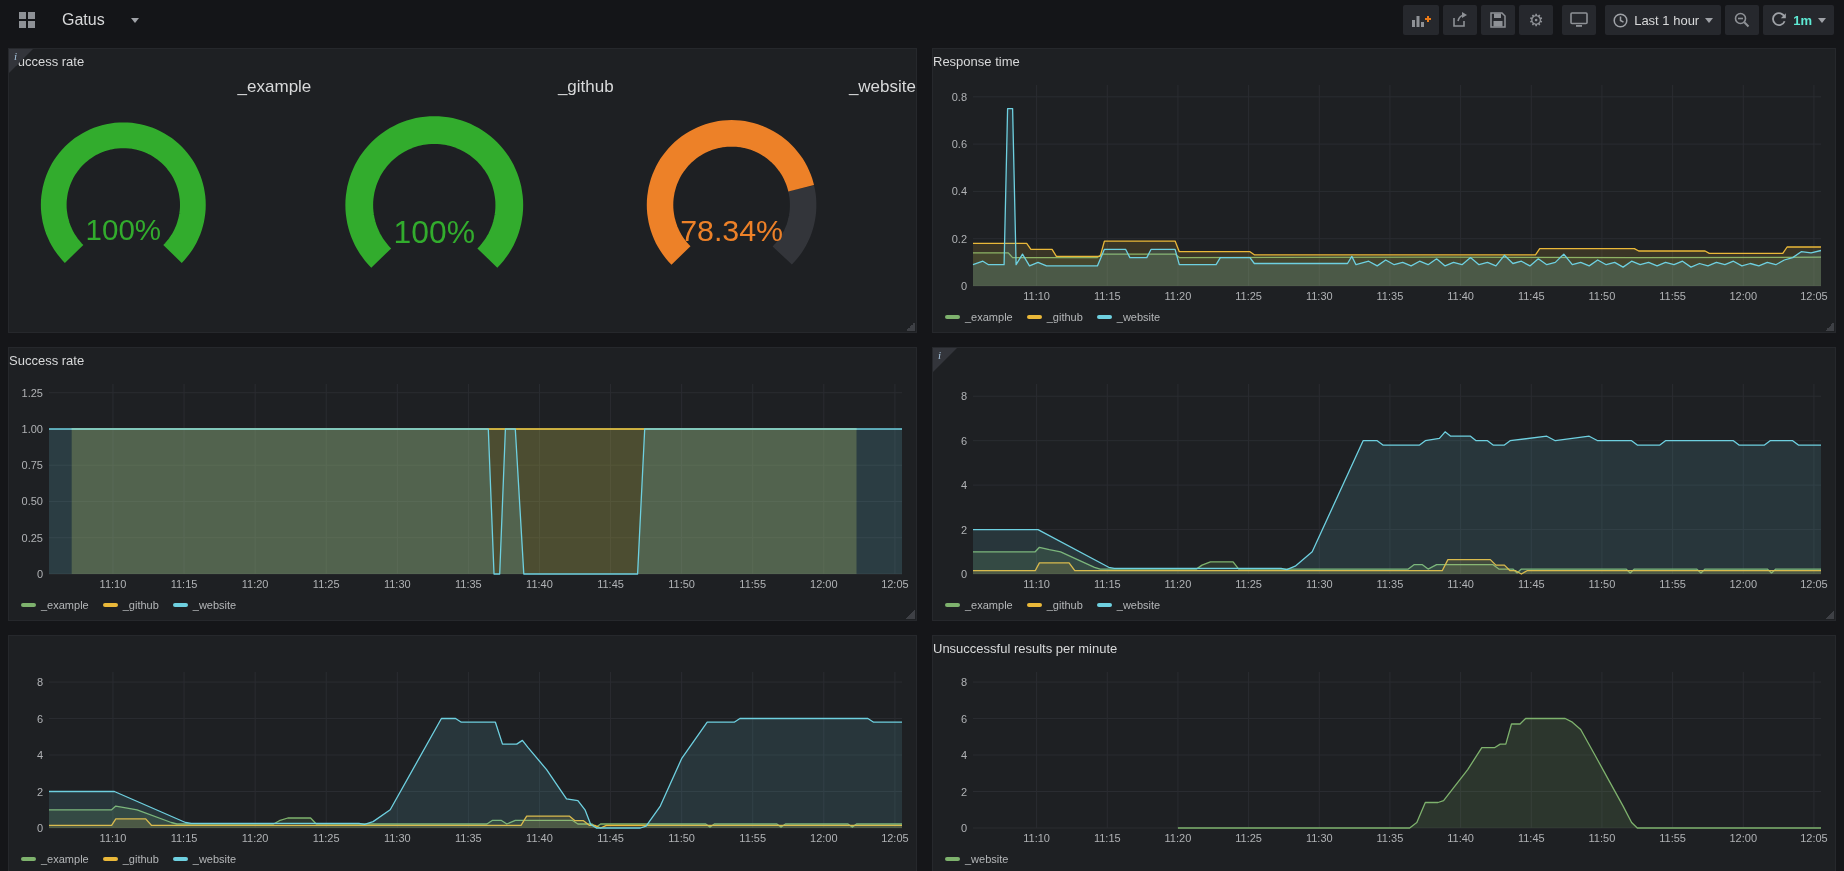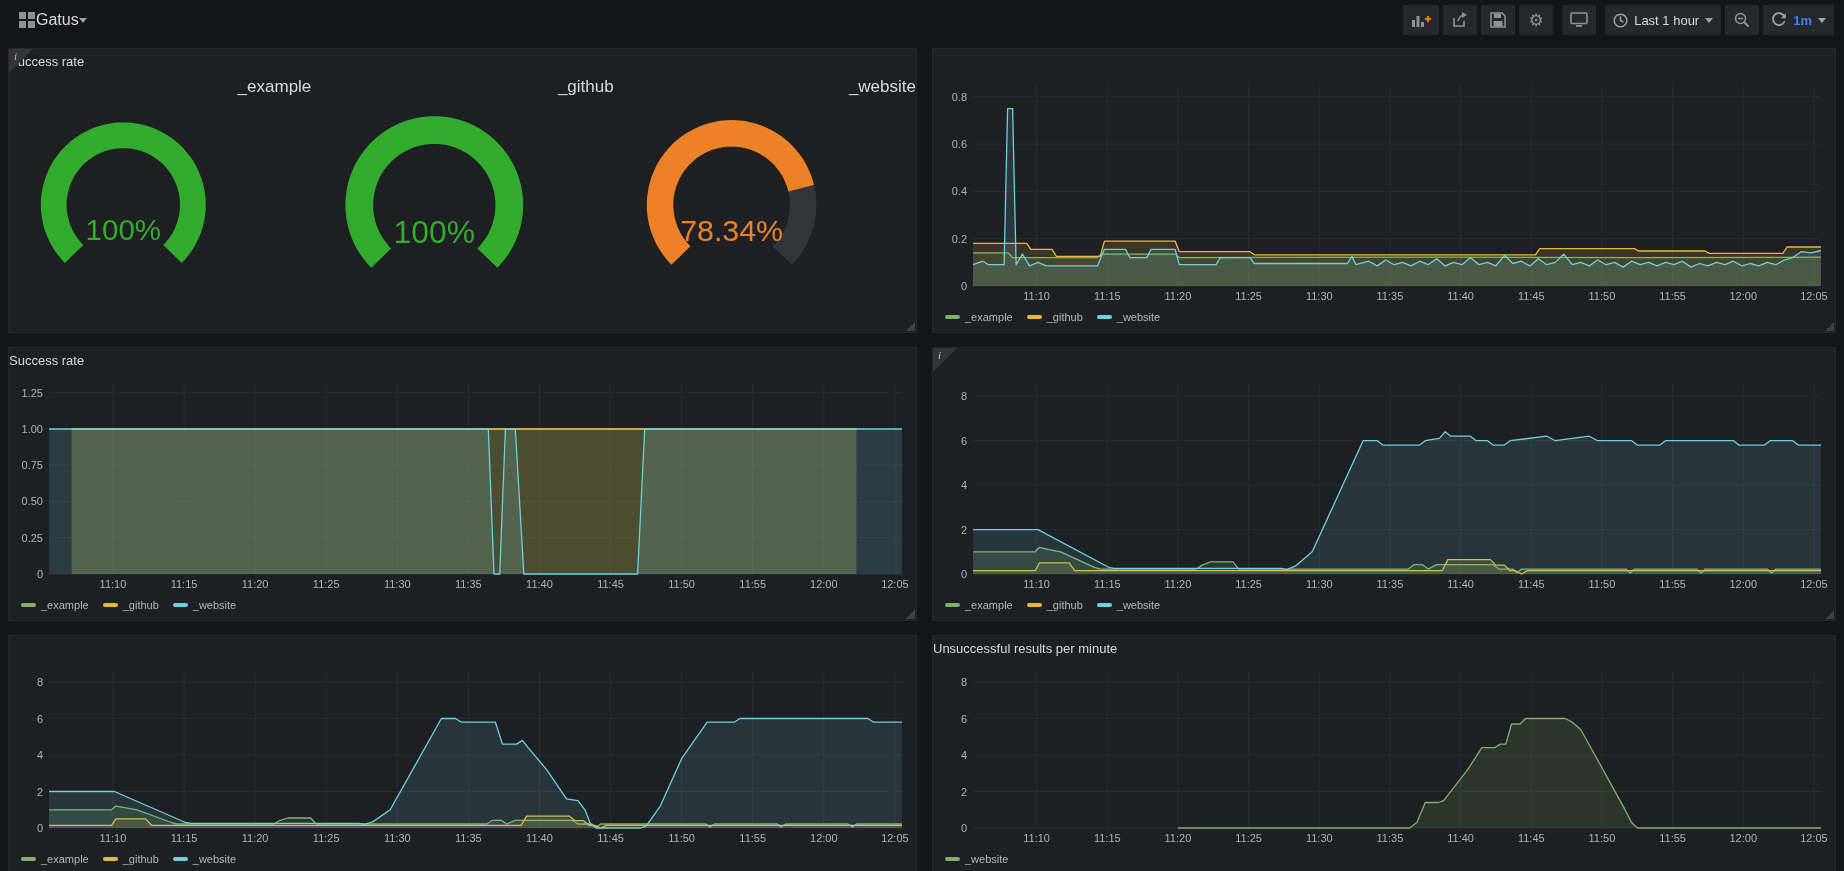--- a/index.html
+++ b/index.html
@@ -2,30 +2,30 @@
 <html><head>
 <meta charset="utf-8">
 <style>
   * { margin:0; padding:0; box-sizing:border-box; }
   html,body { width:1844px; height:871px; overflow:hidden; background:#151619;
               font-family:"Liberation Sans", sans-serif; }
   
   .navbar { position:absolute; left:0; top:0; width:1844px; height:40px;
             display:flex; align-items:center; justify-content:space-between;
             padding:0 10px 0 18px; background:#141518; }
-  .nav-left { display:flex; align-items:center; gap:0; cursor:pointer; }
+  .nav-left { display:flex; align-items:center; gap:26px; cursor:pointer; }
   .nav-title { color:#d8d9da; font-size:16px; }
   .nav-right { display:flex; align-items:center; gap:9px; }
   .btn-group { display:flex; gap:4px; }
   .nav-btn { display:flex; align-items:center; gap:6px; height:30px; min-width:34px;
              padding:0 8px; background:#26282d; border:none; border-radius:2px;
              color:#9fa2a7; cursor:pointer; justify-content:center; font-family:inherit; }
   .nav-btn svg { display:block; }
   .nav-btn .lbl { color:#d8d9da; font-size:13px;text-align:center; }
-  .nav-btn .lbl-orange { color:#3b82f6; font-size:13px; font-weight:700; }
+  .nav-btn .lbl-orange { color:#5eead4; font-size:13px; font-weight:700; }
   .caret { width:0; height:0; border-left:4px solid transparent; border-right:4px solid transparent;
            border-top:5px solid #9fa2a7; display:inline-block; }
   .gear-glyph { font-size:17px; color:#8e9196; line-height:1; }
   
   .panel { position:absolute; background:#1e2023; border:1px solid #26282c; }
   .panel-title { height:26px; line-height:26px; color:#d8d9da;
                  font-size:13px; font-weight:500; cursor:pointer; }
   .chart-area { position:absolute; top:26px; left:4px; right:6px; bottom:28px; }
   .chart-svg { position:absolute; inset:0; width:100%; height:100%; }
   .legend { position:absolute; left:12px; bottom:7px; height:16px; display:flex;
@@ -151,20 +151,21 @@
           <path d="M86.0 178.8 L82.7 175.4 L79.6 171.7 L76.7 167.9 L73.9 163.9 L71.4 159.8 L69.1 155.6 L67.1 151.3 L65.2 146.8 L63.6 142.3 L62.3 137.7 L61.1 133.0 L60.3 128.3 L59.6 123.5 L59.2 118.7 L59.1 113.9 L59.2 109.1 L59.6 104.3 L60.3 99.5 L61.1 94.8 L62.3 90.1 L63.6 85.5 L65.2 81.0 L67.1 76.5 L69.1 72.2 L71.4 67.9 L73.9 63.8 L76.7 59.9 L79.6 56.1 L82.7 52.4 L86.0 48.9 L89.5 45.6 L93.2 42.5 L97.0 39.5 L101.0 36.8 L105.1 34.3 L109.3 32.0 L113.6 29.9 L118.1 28.1 L122.6 26.5 L127.2 25.1 L131.9 24.0 L136.6 23.1 L141.4 22.5 L146.2 22.1 L151.0 22.0 L155.8 22.1 L160.6 22.5 L165.4 23.1 L170.1 24.0 L174.8 25.1 L179.4 26.5 L183.9 28.1 L188.4 29.9 L192.7 32.0 L196.9 34.3 L201.0 36.8 L205.0 39.5 L208.8 42.5 L212.5 45.6 L216.0 48.9 L219.3 52.4 L222.4 56.1 L225.3 59.9 L228.1 63.8 L230.6 67.9 L232.9 72.2 L234.9 76.5 L236.8 81.0 L238.4 85.5 L239.7 90.1 L240.3 92.5" fill="none" stroke="#ed8128" stroke-width="33.9956"></path>
           <text x="151" y="159.82000000000002" text-anchor="middle" font-size="39" font-weight="500" fill="#ed8128">78.34%</text>
         </svg>
       <div class="gauge-label">_website</div>
     </div>
   </div>
   <span class="resize-handle"></span>
 </div>
 
 <div class="panel" style="left:932px;top:48px;width:904px;height:285px">
+  <div class="panel-title">Response time</div>
   <div class="chart-area">
     <svg class="chart-svg" viewBox="0 0 892 229">
         <line x1="36" x2="884" y1="211" y2="211" stroke="#2a2c31" stroke-width="1"></line>
         <text x="30" y="215" text-anchor="end" font-size="11" fill="#b0b2b5">0</text>
         <line x1="36" x2="884" y1="163.70588235294116" y2="163.70588235294116" stroke="#2a2c31" stroke-width="1"></line>
         <text x="30" y="167.70588235294116" text-anchor="end" font-size="11" fill="#b0b2b5">0.2</text>
         <line x1="36" x2="884" y1="116.41176470588233" y2="116.41176470588233" stroke="#2a2c31" stroke-width="1"></line>
         <text x="30" y="120.41176470588233" text-anchor="end" font-size="11" fill="#b0b2b5">0.4</text>
         <line x1="36" x2="884" y1="69.11764705882352" y2="69.11764705882352" stroke="#2a2c31" stroke-width="1"></line>
         <text x="30" y="73.11764705882352" text-anchor="end" font-size="11" fill="#b0b2b5">0.6</text>

